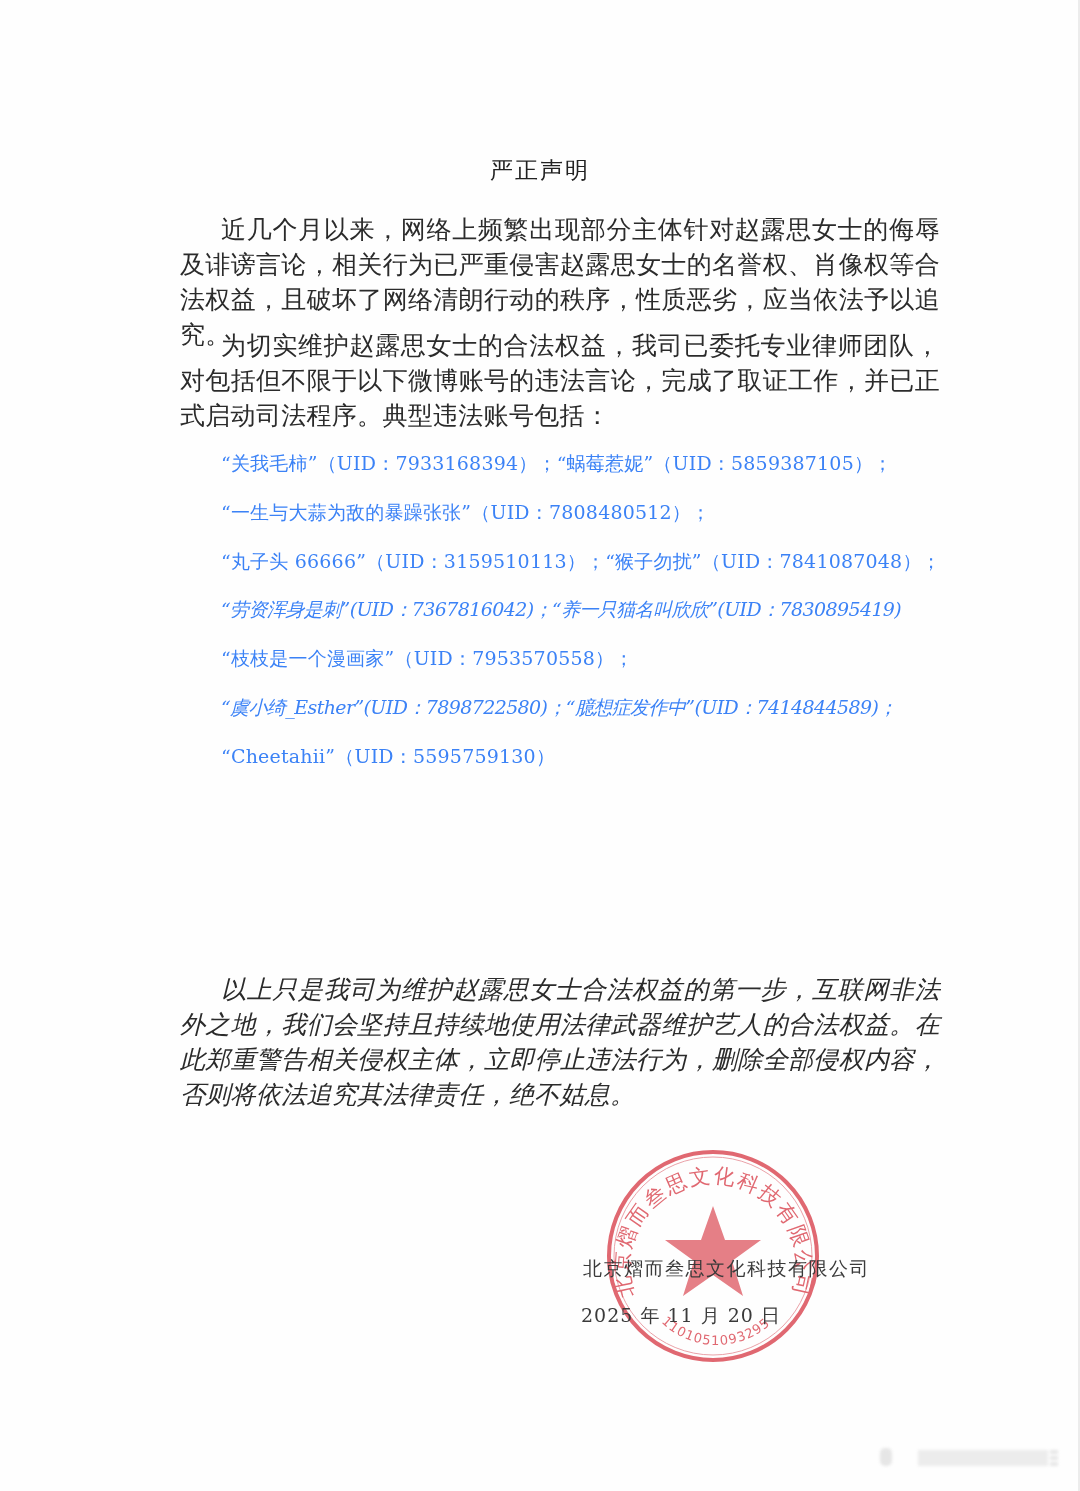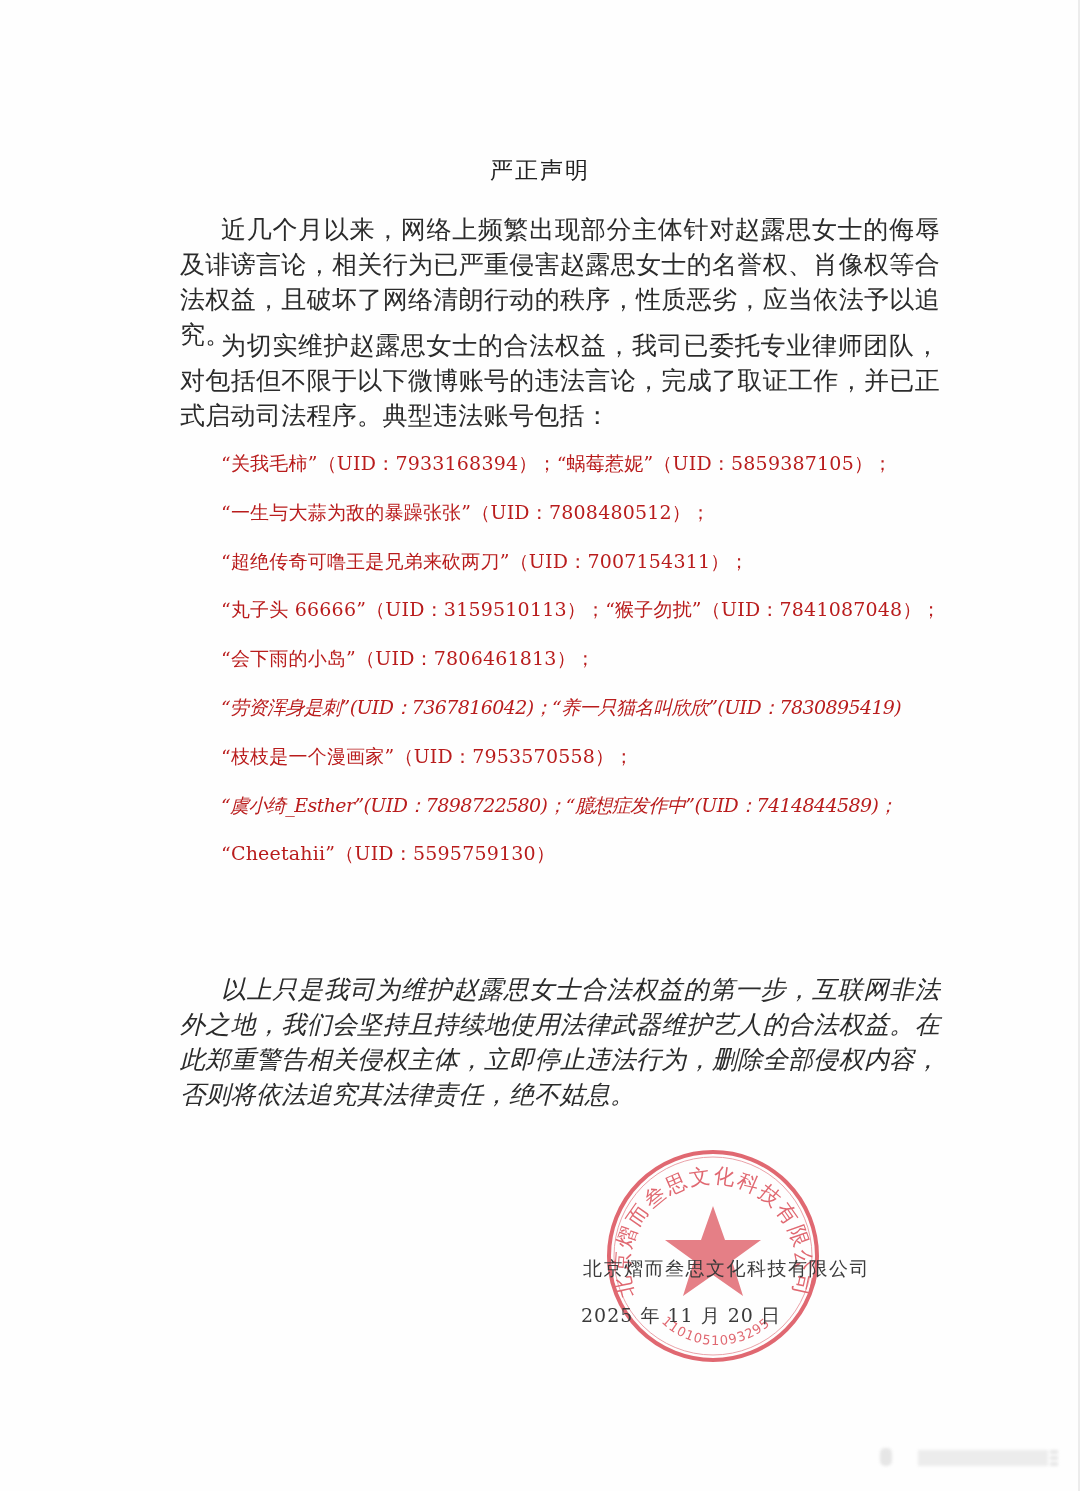--- a/index.html
+++ b/index.html
@@ -48,21 +48,21 @@
       position: absolute;
       left: 221px;
       top: 448px;
       width: 700px;
     }
     .acc-line {
       height: 48.8px;
       line-height: 30px;
       font-size: 19px;
       white-space: nowrap;
-      color: #b91c1c;
+      color: #3b82f6;
       letter-spacing: 0.2px;
     }
     .acc-line.tight { letter-spacing: -0.6px; font-style: italic; }
     .signature {
       position: absolute;
       left: 583px;
       top: 1254px;
       font-size: 19px;
       line-height: 28px;
       color: #3a3a3a;
@@ -111,23 +111,21 @@
 <div class="page">
 
   <div class="title">严正声明</div>
 
   <div class="para p1">近几个月以来，网络上频繁出现部分主体针对赵露思女士的侮辱及诽谤言论，相关行为已严重侵害赵露思女士的名誉权、肖像权等合法权益，且破坏了网络清朗行动的秩序，性质恶劣，应当依法予以追究。</div>
   <div class="para p2">为切实维护赵露思女士的合法权益，我司已委托专业律师团队，对包括但不限于以下微博账号的违法言论，完成了取证工作，并已正式启动司法程序。典型违法账号包括：</div>
 
   <div class="accounts">
     <div class="acc-line">“关我毛柿”（UID：7933168394）；“蜗莓惹妮”（UID：5859387105）；</div>
     <div class="acc-line">“一生与大蒜为敌的暴躁张张”（UID：7808480512）；</div>
-    <div class="acc-line">“超绝传奇可噜王是兄弟来砍两刀”（UID：7007154311）；</div>
     <div class="acc-line">“丸子头 66666”（UID：3159510113）；“猴子勿扰”（UID：7841087048）；</div>
-    <div class="acc-line">“会下雨的小岛”（UID：7806461813）；</div>
     <div class="acc-line tight">“劳资浑身是刺”(UID：7367816042)；“养一只猫名叫欣欣”(UID：7830895419)</div>
     <div class="acc-line">“枝枝是一个漫画家”（UID：7953570558）；</div>
     <div class="acc-line tight">“虞小绮_Esther”(UID：7898722580)；“臆想症发作中”(UID：7414844589)；</div>
     <div class="acc-line">“Cheetahii”（UID：5595759130）</div>
   </div>
 
   <div class="para p3">以上只是我司为维护赵露思女士合法权益的第一步，互联网非法外之地，我们会坚持且持续地使用法律武器维护艺人的合法权益。在此郑重警告相关侵权主体，立即停止违法行为，删除全部侵权内容，否则将依法追究其法律责任，绝不姑息。</div>
 
   <svg class="stamp" viewBox="0 0 216 216">
     <defs>

